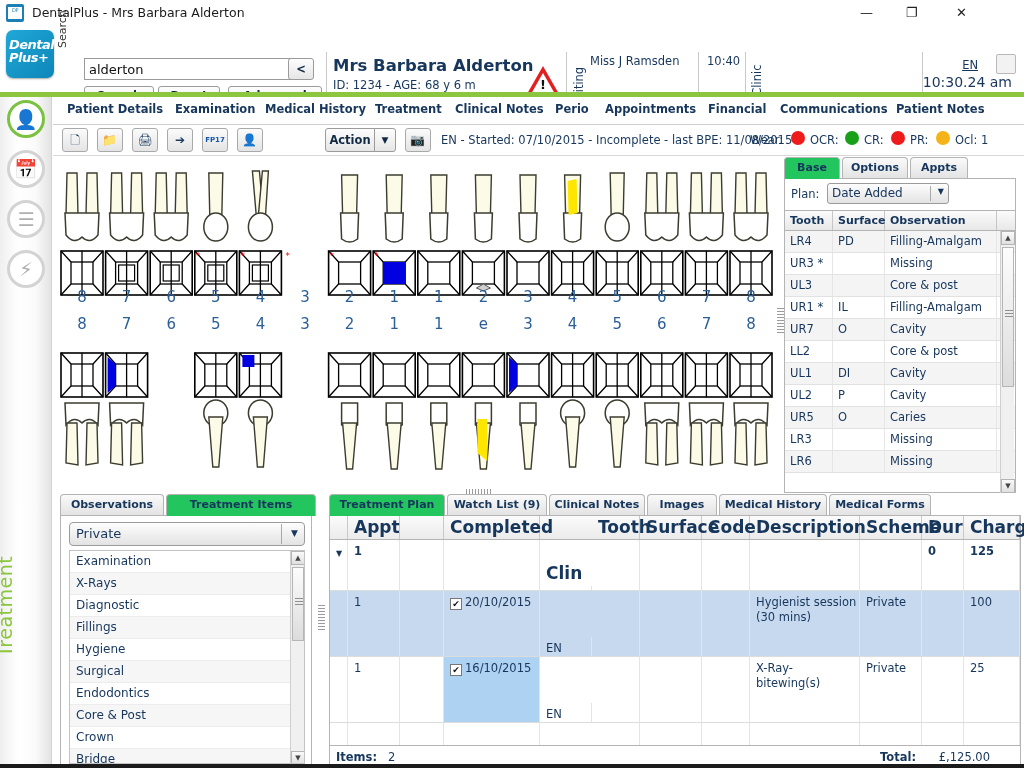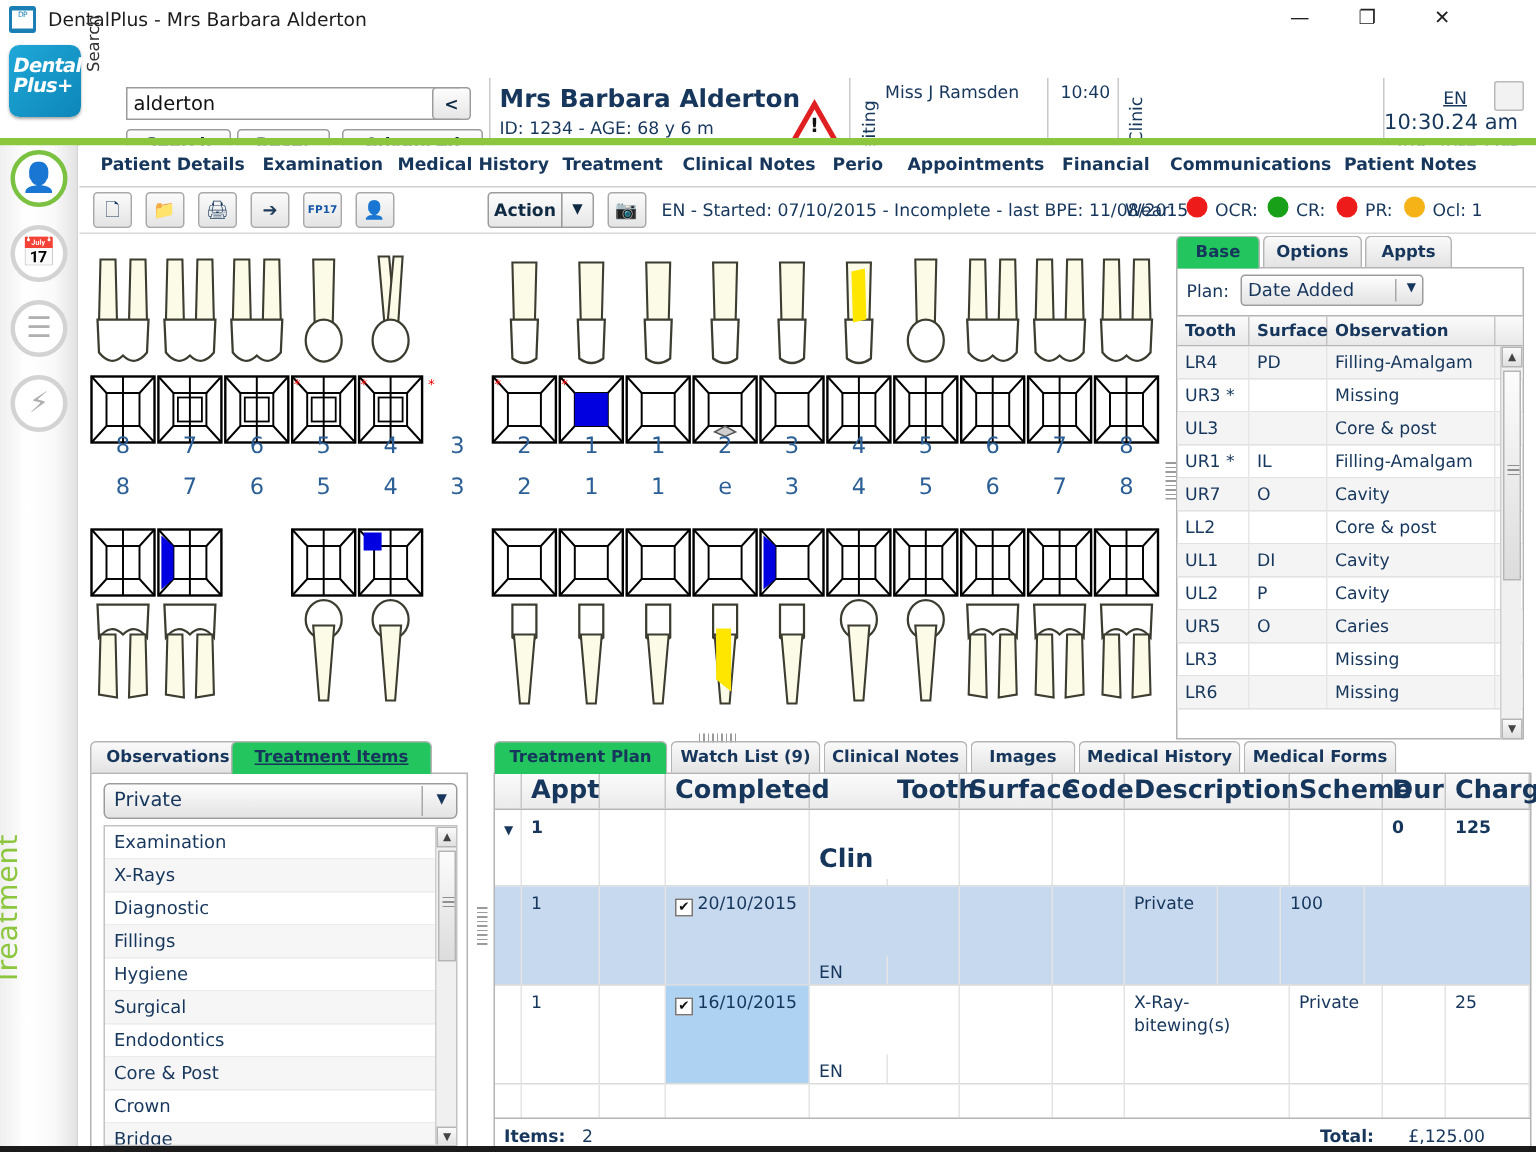--- a/index.html
+++ b/index.html
@@ -786,21 +786,21 @@
         <div class="dn">▼</div>
       </div>
     </div>
   </div>
 
   <div class="hgrip"></div>
 
   <div class="blpanel">
     <div class="tabstrip">
       <div class="tab" style="left:0;width:104px;">Observations</div>
-      <div class="tab sel" style="left:94px;width:134px;text-decoration:underline;">Treatment Items</div>
+      <div class="tab sel" style="left:106px;width:150px;">Treatment Items</div>
     </div>
     <div class="bl-body">
       <div class="schemesel">
         <span>Private</span>
         <span class="bar"></span>
         <span class="arw">▼</span>
       </div>
       <div class="bl-list">
         <div id="bl-items">
             <div class="li">Examination</div>
@@ -868,20 +868,21 @@
             </div>
             <div class="tp-row sel" style="min-height: 36px;">
               <div class="k-arw"></div>
               <div class="k-appt">1</div>
               <div class="k-gap"></div>
               <div class="k-comp"><span class="chk">✔</span><span>20/10/2015</span></div>
               <div class="k-clin">EN</div>
               <div class="k-tooth"></div>
               <div class="k-surf"></div>
               <div class="k-code"></div>
+              <div class="k-desc">Hygienist session (30 mins)</div>
               <div class="k-sch">Private</div>
               <div class="k-dur"></div>
               <div class="k-chg">100</div>
             </div>
             <div class="tp-row" style="min-height: 32px;">
               <div class="k-arw"></div>
               <div class="k-appt">1</div>
               <div class="k-gap"></div>
               <div class="k-comp cellhi"><span class="chk">✔</span><span>16/10/2015</span></div>
               <div class="k-clin">EN</div>

